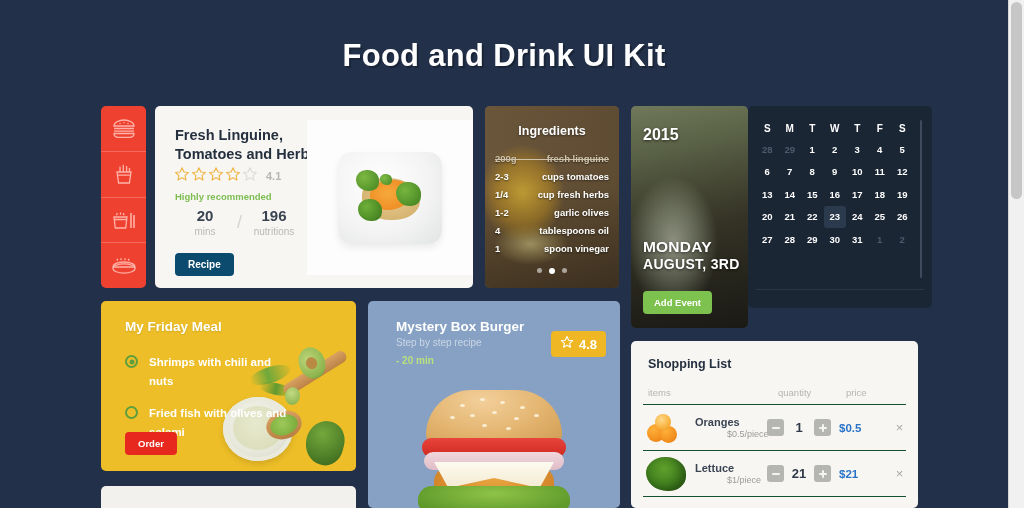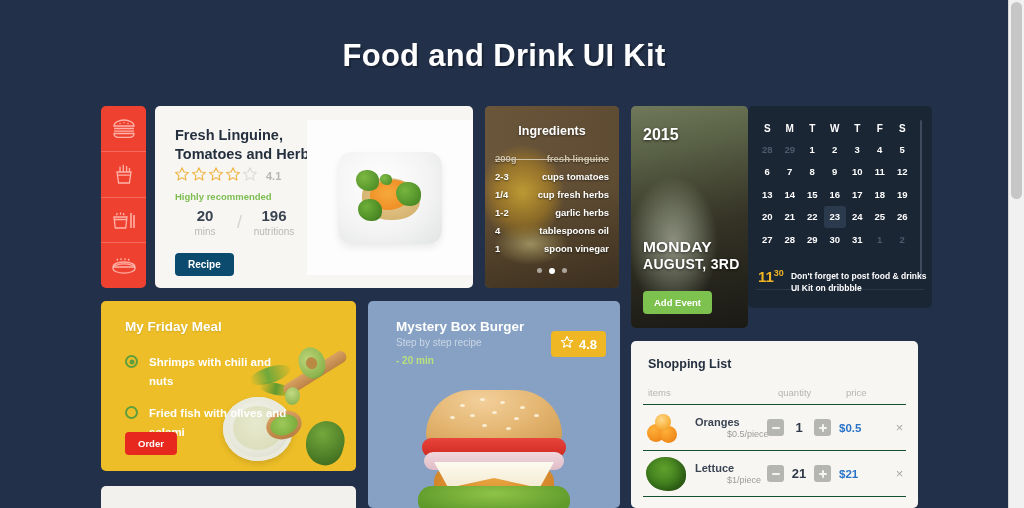--- a/index.html
+++ b/index.html
@@ -552,21 +552,21 @@
       <div class="ing-row">
         <span class="ing-amt">2-3</span>
         <span class="ing-name">cups tomatoes</span>
       </div>
       <div class="ing-row">
         <span class="ing-amt">1/4</span>
         <span class="ing-name">cup fresh herbs</span>
       </div>
       <div class="ing-row">
         <span class="ing-amt">1-2</span>
-        <span class="ing-name">garlic herbs</span>
+        <span class="ing-name">garlic olives</span>
       </div>
       <div class="ing-row">
         <span class="ing-amt">4</span>
         <span class="ing-name">tablespoons oil</span>
       </div>
       <div class="ing-row">
         <span class="ing-amt">1</span>
         <span class="ing-name">spoon vinegar</span>
       </div>
     </div>
@@ -639,26 +639,20 @@
         <div class="cal-cell">28</div>
         <div class="cal-cell">29</div>
         <div class="cal-cell">30</div>
         <div class="cal-cell">31</div>
         <div class="cal-cell muted">1</div>
         <div class="cal-cell muted">2</div>
       </div>
     </div>
     <div id="cal-scroll"></div>
     <div id="cal-divider"></div>
-    <div id="cal-note">
-      <div id="cal-time">
-        <span>11</span><sup>30</sup>
-      </div>
-      <div id="cal-note-text">Don't forget to post food &amp; drinks UI Kit on dribbble</div>
-    </div>
   </div>
 
   <div class="card" id="friday-card">
     <div id="friday-deco">
       <div class="deco-herb"></div>
       <div class="deco-herb2"></div>
       <div class="deco-spoon"></div>
       <div class="deco-bowl"></div>
       <div class="deco-spoon-head"></div>
       <div class="deco-avo-big"></div>

